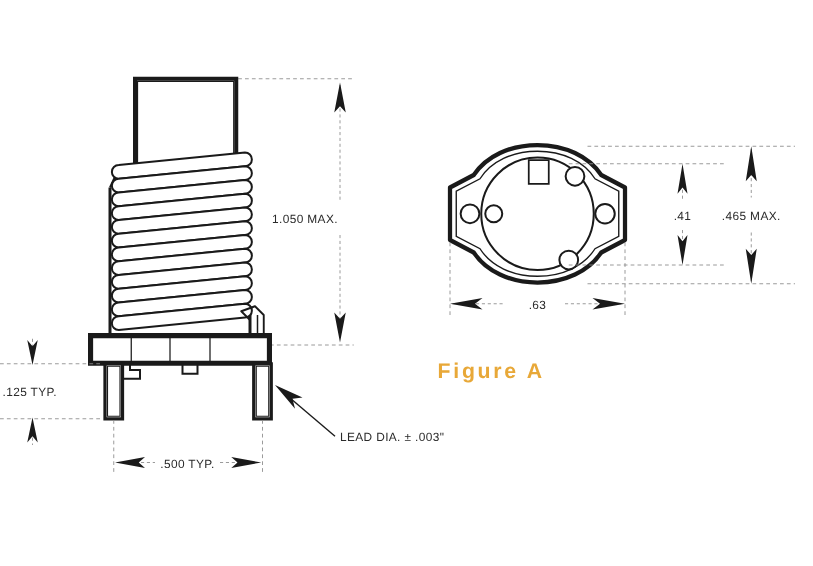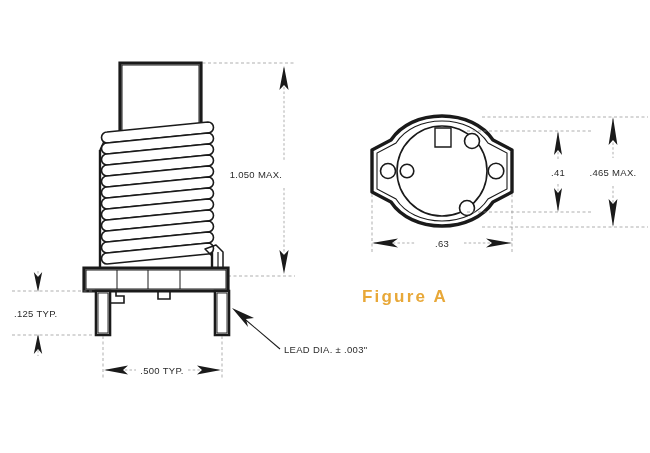--- a/index.html
+++ b/index.html
@@ -10,21 +10,21 @@
   }
   body {
     width: 650px;
     height: 453px;
     position: relative;
     overflow: hidden;
     font-family: "Liberation Sans", sans-serif;
   }
   #drawing-root {
     position: absolute;
-    left: 12px;
+    left: 0;
     top: 0;
     width: 589px;
     height: 453px;
   }
   svg.sheet {
     display: block;
     width: 650px;
     height: 453px;
   }
   .dim-text {

